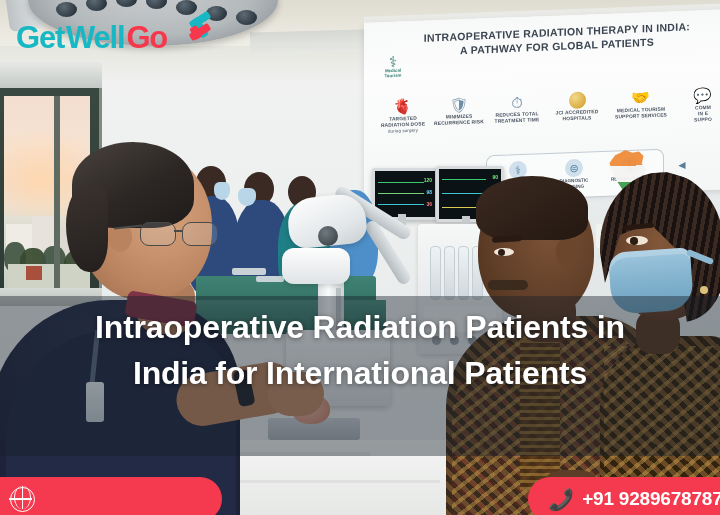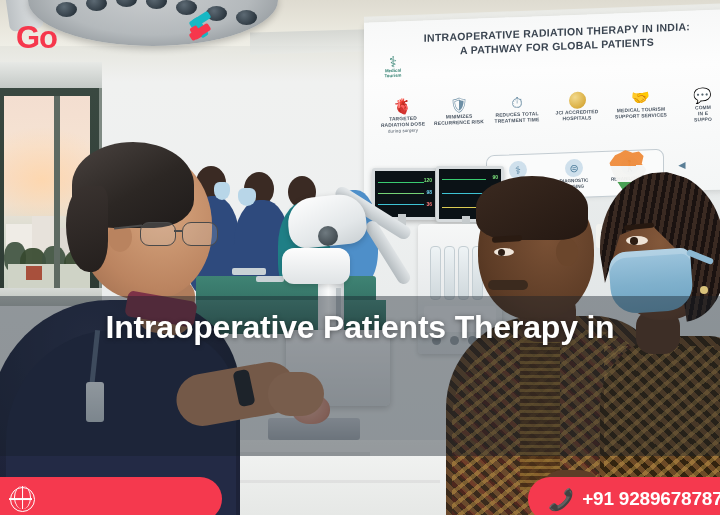--- a/index.html
+++ b/index.html
@@ -497,24 +497,27 @@
         <div class="pup"></div>
       </div>
     <div class="p2-mask"></div>
     <div class="p2-maskband"></div>
     <div class="earring"></div>
 
   </div>
 
   <div class="scrim"></div>
   <div class="headline">
-    <div>Intraoperative Patients Therapy in</div>
+    <div>Intraoperative Radiation Patients in</div>
+    <div>India for International Patients</div>
   </div>
 
   <div class="logo">
+    <span class="word cyan">Get</span>
+    <span class="word cyan">Well</span>
     <span class="word red">Go</span>
   </div>
   <div class="plus-mark">
     <div class="a"></div>
       <div class="c"></div>
       <div class="b"></div>
       <div class="d"></div>
   </div>
 
   <div class="bar-left">

